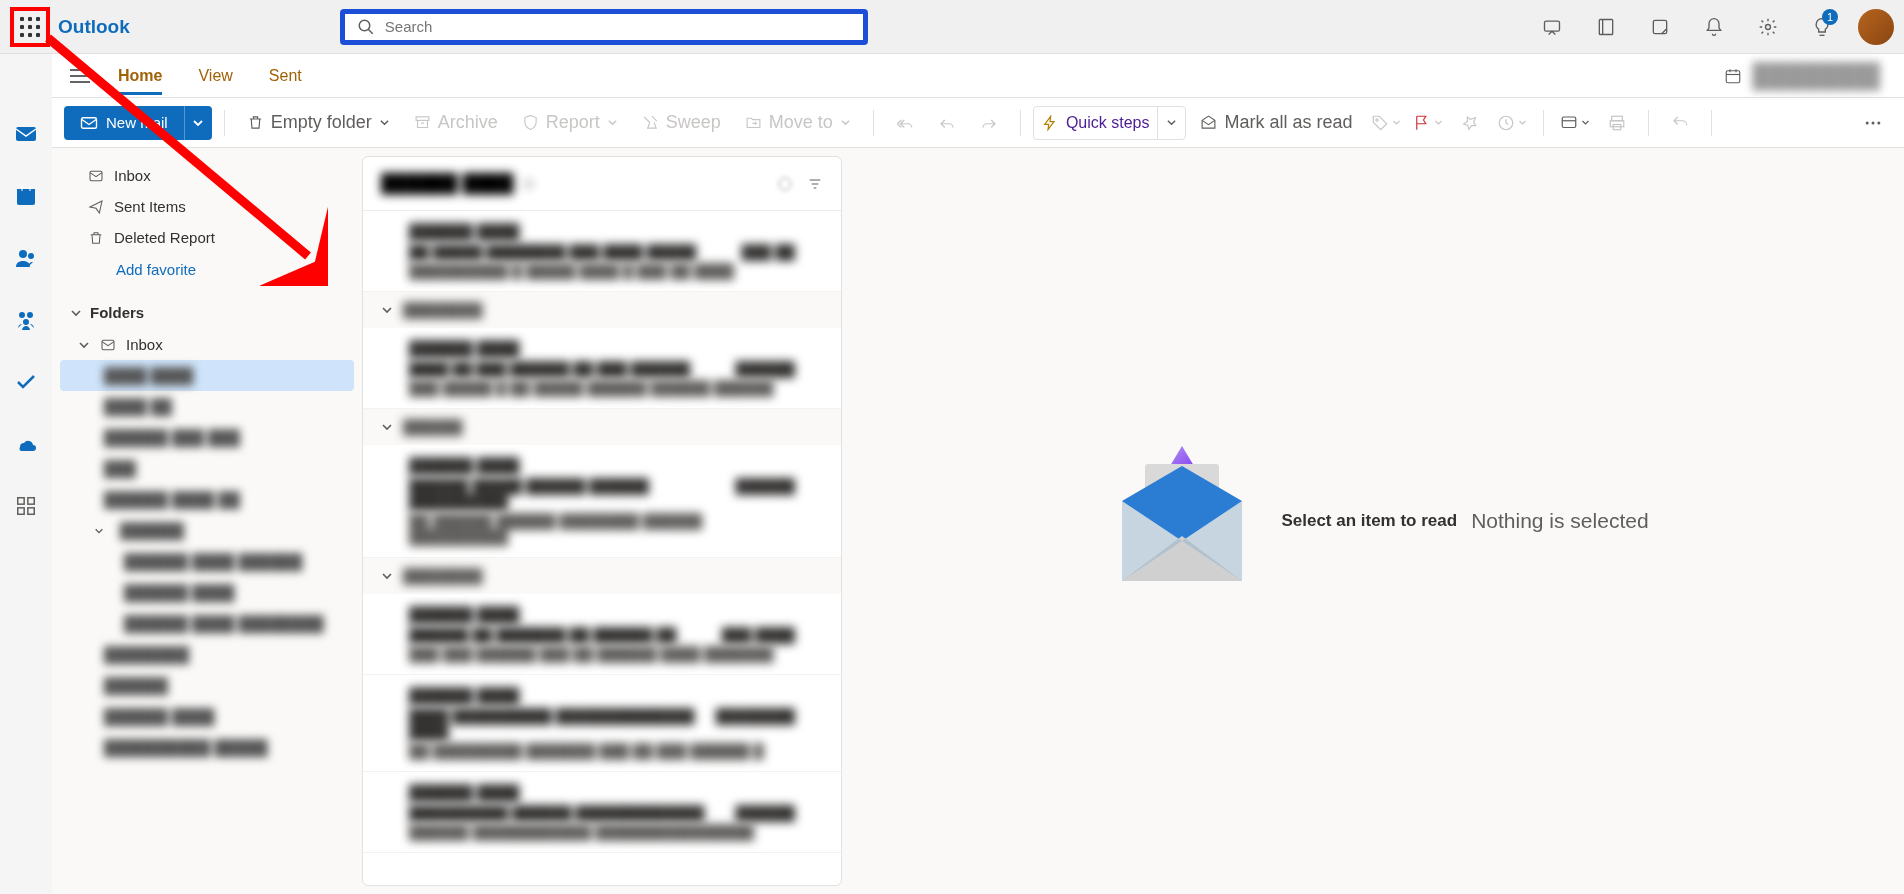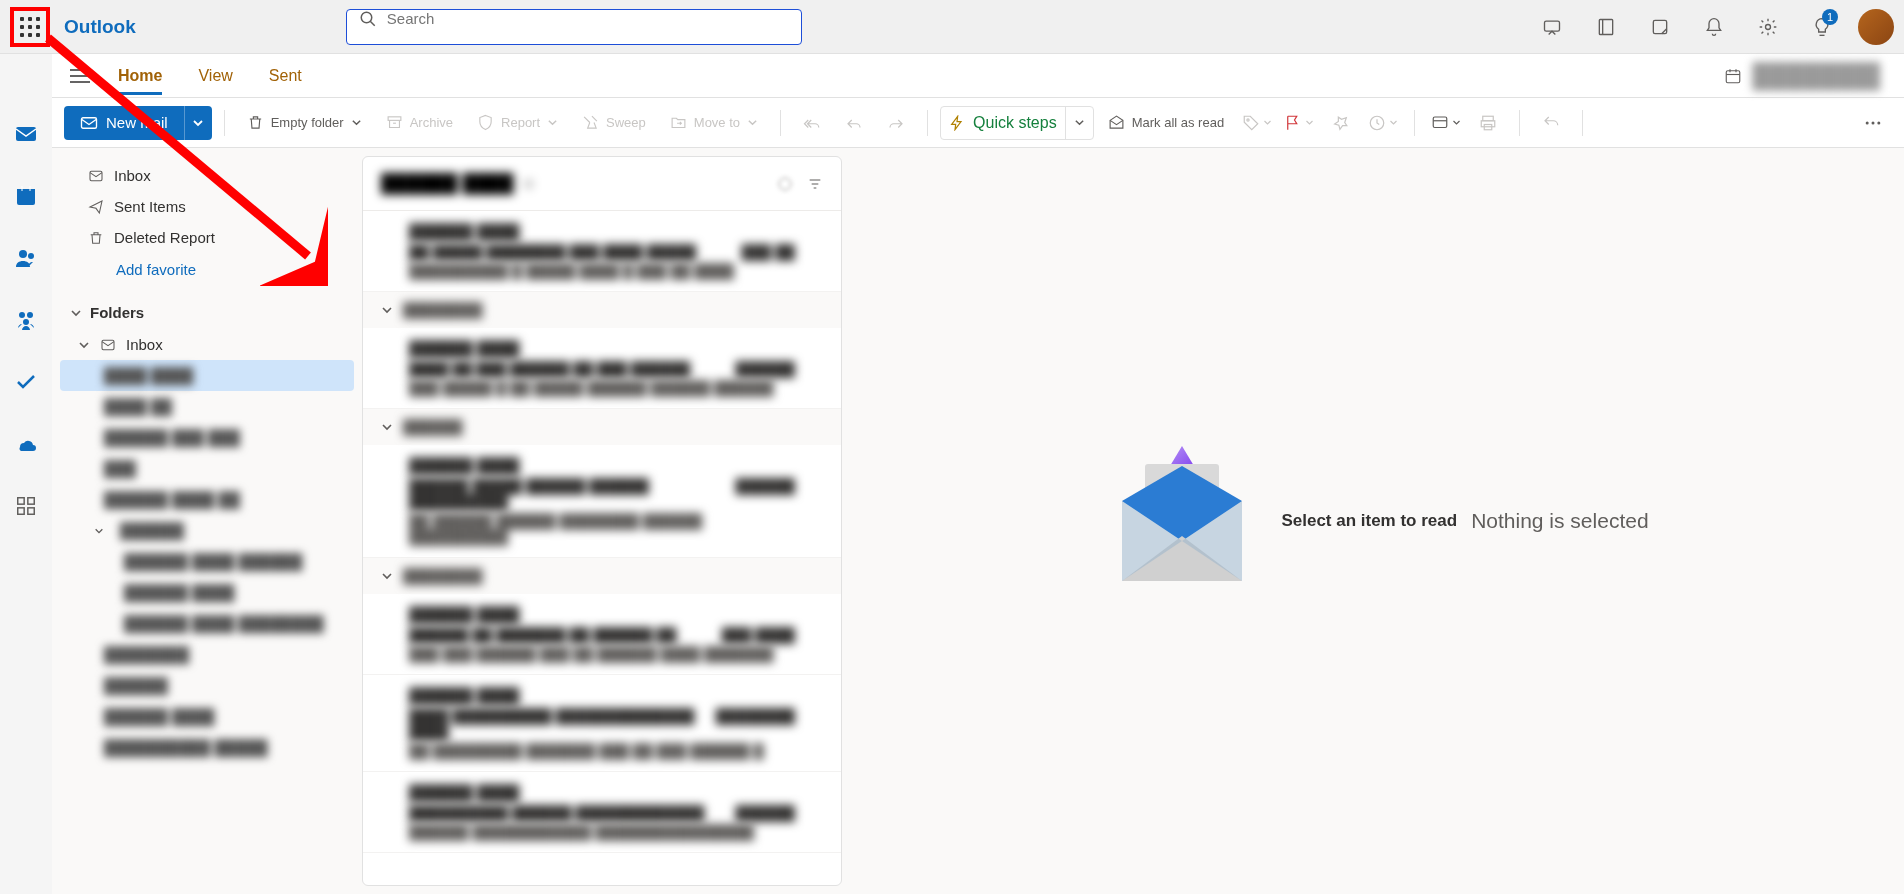--- a/index.html
+++ b/index.html
@@ -3,23 +3,23 @@
 <meta charset="utf-8">
 <style>
 * { margin: 0; padding: 0; box-sizing: border-box; font-family: "Segoe UI", Arial, sans-serif; }
 body { width: 1904px; height: 894px; background: #faf9f8; overflow: hidden; position: relative; }
 
 
 .header-bar { height: 54px; background: #f0f0f0; display: flex; align-items: center; padding: 0 10px; border-bottom: 1px solid #e1e1e1; }
 .app-launcher { width: 40px; height: 40px; display: flex; align-items: center; justify-content: center; cursor: pointer; border: 4px solid red; position: relative; }
 .app-launcher-dots { display: grid; grid-template-columns: repeat(3,4px); grid-template-rows: repeat(3,4px); gap: 4px; }
 .app-launcher-dots span { width: 4px; height: 4px; background: #333; border-radius: 1px; }
-.app-title { color: #0f6cbd; font-size: 19px; font-weight: 600; margin-left: 14px; }
+.app-title { color: #0f6cbd; font-size: 19px; font-weight: 600; margin-left: 8px; }
 .search-wrap { margin-left: 210px; }
-.search-box { width: 456px; height: 36px; background: #fff; border: 1px solid #1d4ed8; border-radius: 4px; display: flex; align-items: flex-start; padding: 0 12px; }
+.search-box { width: 528px; height: 36px; background: #fff; border: 5px solid #1d4ed8; border-radius: 4px; display: flex; align-items: center; padding: 0 12px; }
 .search-box svg { flex-shrink: 0; }
 .search-box input { border: none; outline: none; flex: 1; font-size: 15px; margin-left: 10px; background: transparent; }
 .header-right { margin-left: auto; display: flex; align-items: center; gap: 6px; }
 .hdr-icon { width: 48px; height: 48px; display: flex; align-items: center; justify-content: center; cursor: pointer; position: relative; color: #605e5c; }
 .badge { position: absolute; top: 6px; right: 8px; background: #0f6cbd; color: #fff; font-size: 11px; min-width: 16px; height: 16px; border-radius: 8px; display: flex; align-items: center; justify-content: center; padding: 0 3px; }
 .avatar { width: 36px; height: 36px; border-radius: 50%; background: linear-gradient(135deg,#b5651d,#8b4513); margin-left: 6px; }
 
 
 .menu-row { height: 44px; background: #fff; display: flex; align-items: center; padding-left: 60px; border-bottom: 1px solid #e1e1e1; }
 .hamburger { width: 40px; display: flex; align-items: center; justify-content: center; cursor: pointer; color: #323130; }
@@ -29,21 +29,21 @@
 .menu-tab.active::after { content: ""; position: absolute; bottom: 0; left: 0; right: 0; height: 3px; background: #0f6cbd; }
 .menu-right { margin-left: auto; display: flex; align-items: center; padding-right: 24px; gap: 10px; color: #605e5c; }
 .menu-right .blur { filter: blur(4px); color: #999; font-size: 12px; }
 
 
 .ribbon { height: 50px; background: #fff; display: flex; align-items: center; padding: 0 12px 0 64px; border-bottom: 1px solid #e1e1e1; gap: 4px; }
 .new-mail-group { display: flex; }
 .new-mail-btn { background: #0f6cbd; color: #fff; height: 34px; display: flex; align-items: center; gap: 8px; padding: 0 16px; border-radius: 4px 0 0 4px; font-size: 15px; cursor: pointer; border: none; }
 .new-mail-chev { background: #0f6cbd; color: #fff; height: 34px; width: 28px; display: flex; align-items: center; justify-content: center; border-radius: 0 4px 4px 0; cursor: pointer; border: none; border-left: 1px solid rgba(255,255,255,0.3); }
 .rsep { width: 1px; height: 26px; background: #e1e1e1; margin: 0 8px; }
-.ribbon-btn { height: 34px; display: flex; align-items: center; gap: 7px; padding: 0 10px; border-radius: 4px; font-size: 13px; color: #605e5c; cursor: pointer; border: none; background: transparent; }
+.ribbon-btn { height: 34px; display: flex; align-items: center; gap: 7px; padding: 0 10px; border-radius: 4px; font-size: 18px; color: #605e5c; cursor: pointer; border: none; background: transparent; }
 .ribbon-btn.disabled { color: #c8c6c4; }
 .ribbon-btn svg { flex-shrink: 0; }
 .ribbon-icon-btn { width: 38px; height: 34px; display: flex; align-items: center; justify-content: center; cursor: pointer; border-radius: 4px; color: #605e5c; }
 .ribbon-icon-btn.disabled { color: #c8c6c4; }
 .quick-steps { border: 1px solid #e1e1e1; border-radius: 4px; display: flex; align-items: center; height: 34px; padding: 0 8px; gap: 8px; }
 .quick-steps .chev-part { border-left: 1px solid #e1e1e1; padding-left: 8px; height: 100%; display: flex; align-items: center; }
 
 
 .left-rail { position: absolute; left: 0; top: 54px; bottom: 0; width: 52px; background: #f5f5f5; display: flex; flex-direction: column; align-items: center; padding-top: 60px; gap: 22px; }
 .rail-icon { width: 40px; height: 40px; display: flex; align-items: center; justify-content: center; cursor: pointer; border-radius: 4px; }
@@ -249,21 +249,21 @@
   <div class="ribbon-icon-btn disabled">
       <svg width="18" height="18" viewBox="0 0 24 24" fill="none" stroke="currentColor" stroke-width="1.6">
         <path d="M15 8l5 5-5 5M20 13H9a5 5 0 00-5 5"></path>
       </svg>
     </div>
   <div class="rsep"></div>
   <div class="quick-steps">
     <svg width="16" height="16" viewBox="0 0 24 24" fill="none" stroke="#b08000" stroke-width="1.8">
         <path d="M13 2L4 14h6l-1 8 9-12h-6l1-8z"></path>
       </svg>
-    <span style="color:#15803d">Quick steps</span>
+    <span style="color:#4c1d95">Quick steps</span>
     <div class="chev-part">
         <svg width="11" height="11" viewBox="0 0 12 12" fill="none" stroke="#605e5c" stroke-width="1.6">
           <path d="M2 4l4 4 4-4"></path>
         </svg>
       </div>
   </div>
   <button class="ribbon-btn">
     <svg width="17" height="17" viewBox="0 0 24 24" fill="none" stroke="currentColor" stroke-width="1.6">
         <path d="M3 9l9-6 9 6v11H3z"></path>
         <path d="M3 9l9 6 9-6"></path>

